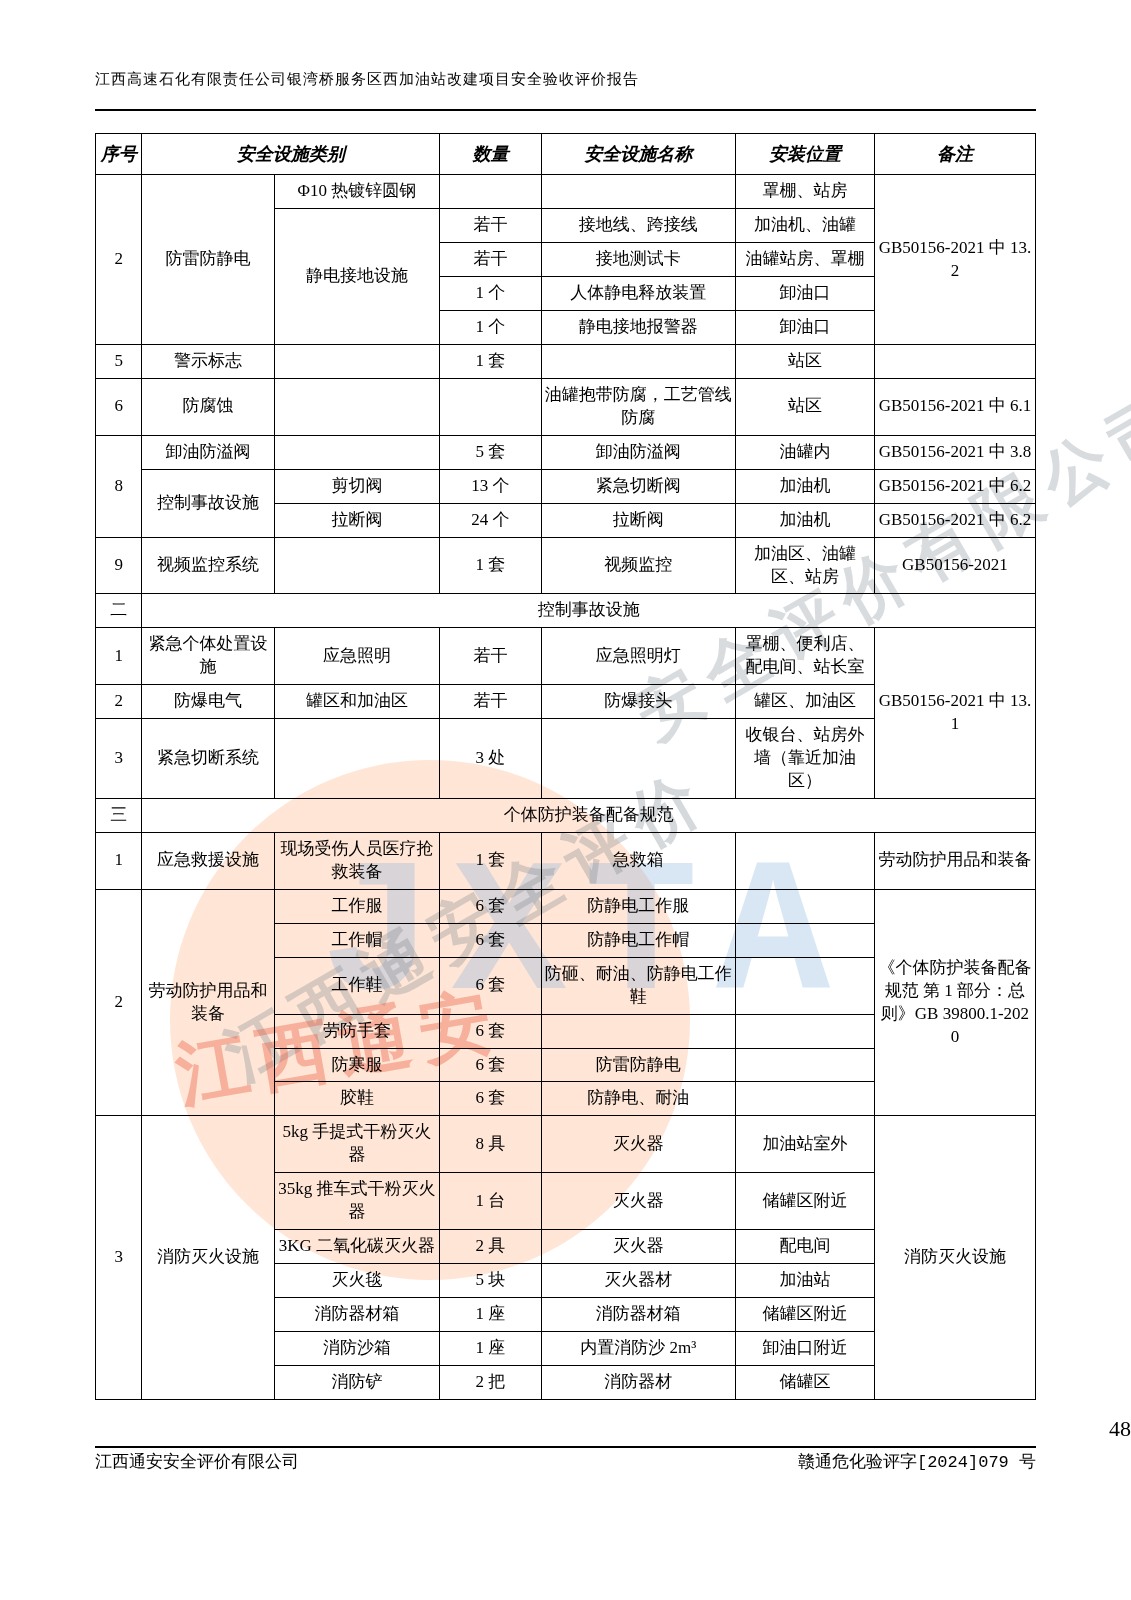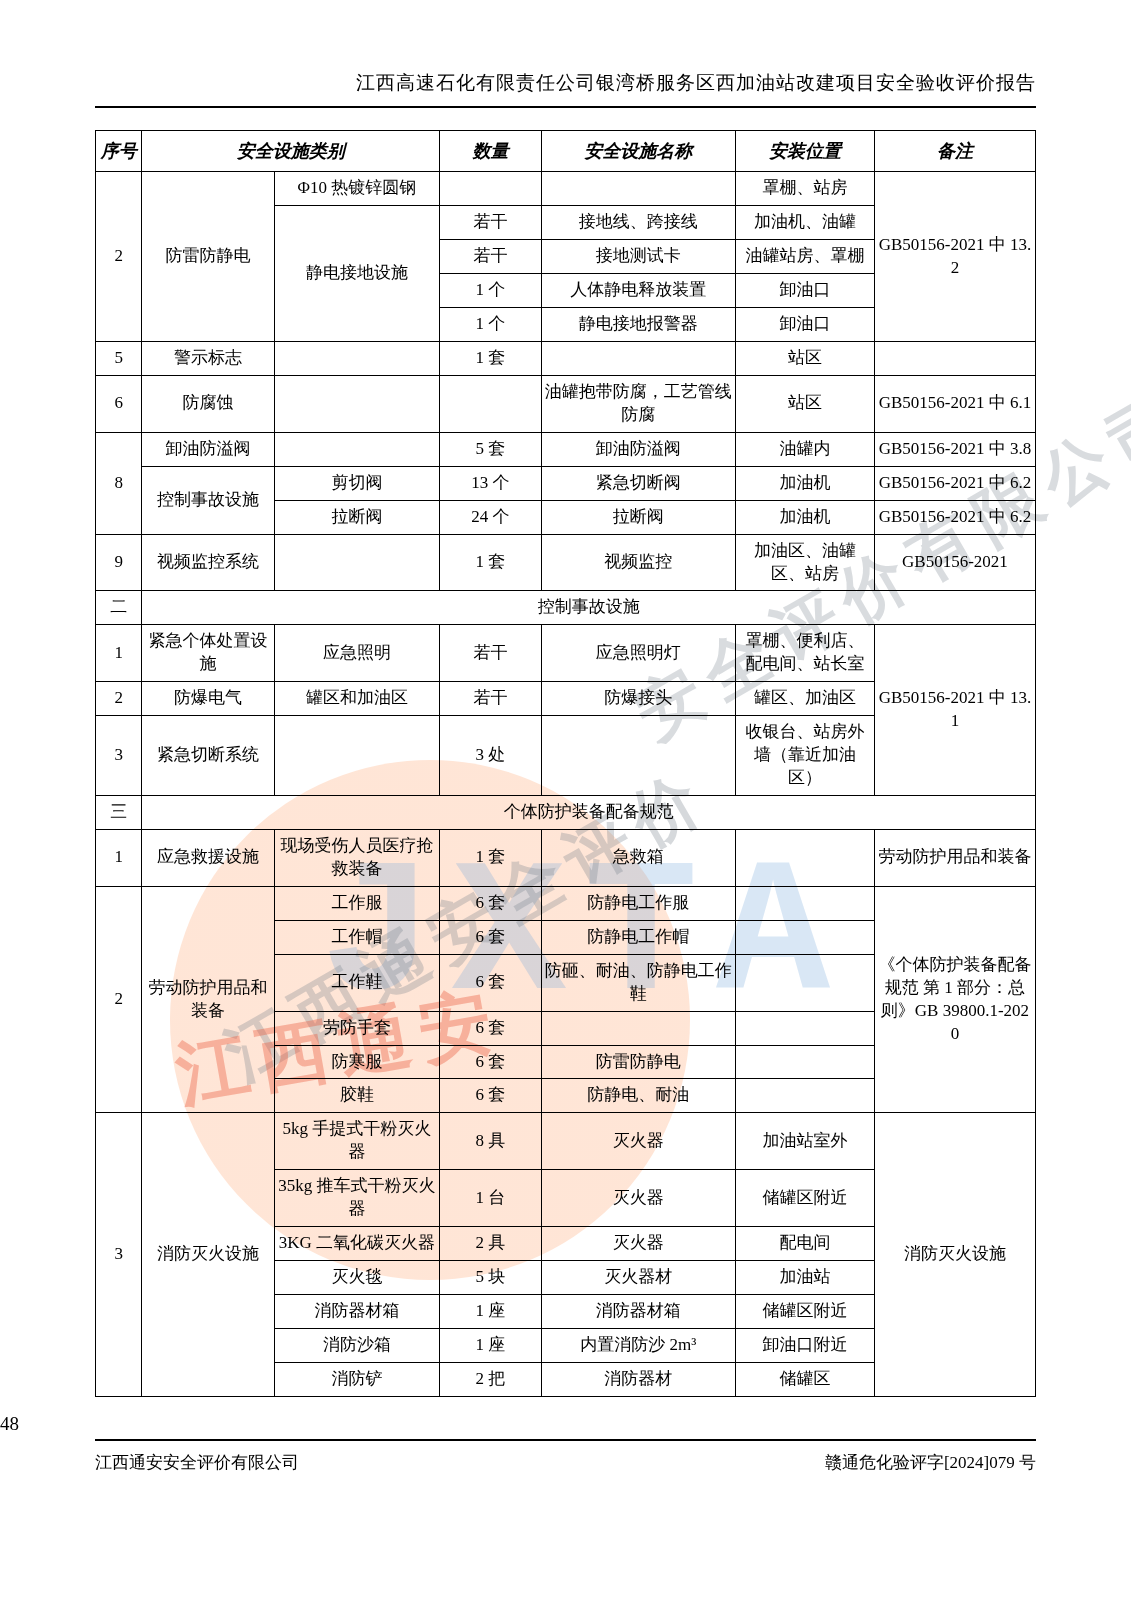--- a/index.html
+++ b/index.html
@@ -74,24 +74,24 @@
     color: rgba(120,170,220,0.28);
     letter-spacing: 18px;
     font-family: Liberation Mono, monospace;
     white-space: nowrap;
   }
 
   .content { position: relative; z-index: 2; }
 
   .header {
     margin: 70px 95px 0 95px;
-    text-align: right;
-    font-size: 19px;
+    text-align: left;
+    font-size: 15px;
     letter-spacing: 1px;
-    padding-bottom: 10px;
+    padding-bottom: 20px;
     border-bottom: 2px solid #000;
     font-family: "Liberation Serif", serif;
   }
 
   table.main {
     margin: 22px 95px 0 95px;
     border-collapse: collapse;
     width: calc(100% - 190px);
     table-layout: fixed;
   }
@@ -118,31 +118,32 @@
   .col-name  { width: 176px; }
   .col-pos   { width: 126px; }
   .col-note  { width: 146px; }
 
   .section-row td {
     font-weight: bold;
     font-size: 18px;
   }
 
   .pagenum {
-    text-align: left;
-    font-size: 19px;
+    text-align: right;
+    font-size: 22px;
     margin-top: 16px;
   }
   .footer {
     margin: 4px 95px 0 95px;
     border-top: 2px solid #000;
-    padding-top: 10px;
+    padding-top: 2px;
     display: flex;
     justify-content: space-between;
     font-size: 17px;
+    font-family: Liberation Mono, monospace;
   }
 </style>
 </head>
 <body>
 
 <div class="page">
 
   <div class="wm wm-circle"></div>
   <div class="wm wm-letters">JXTA</div>
   <div class="wm wm-text-diag">江西通安全评价</div>

